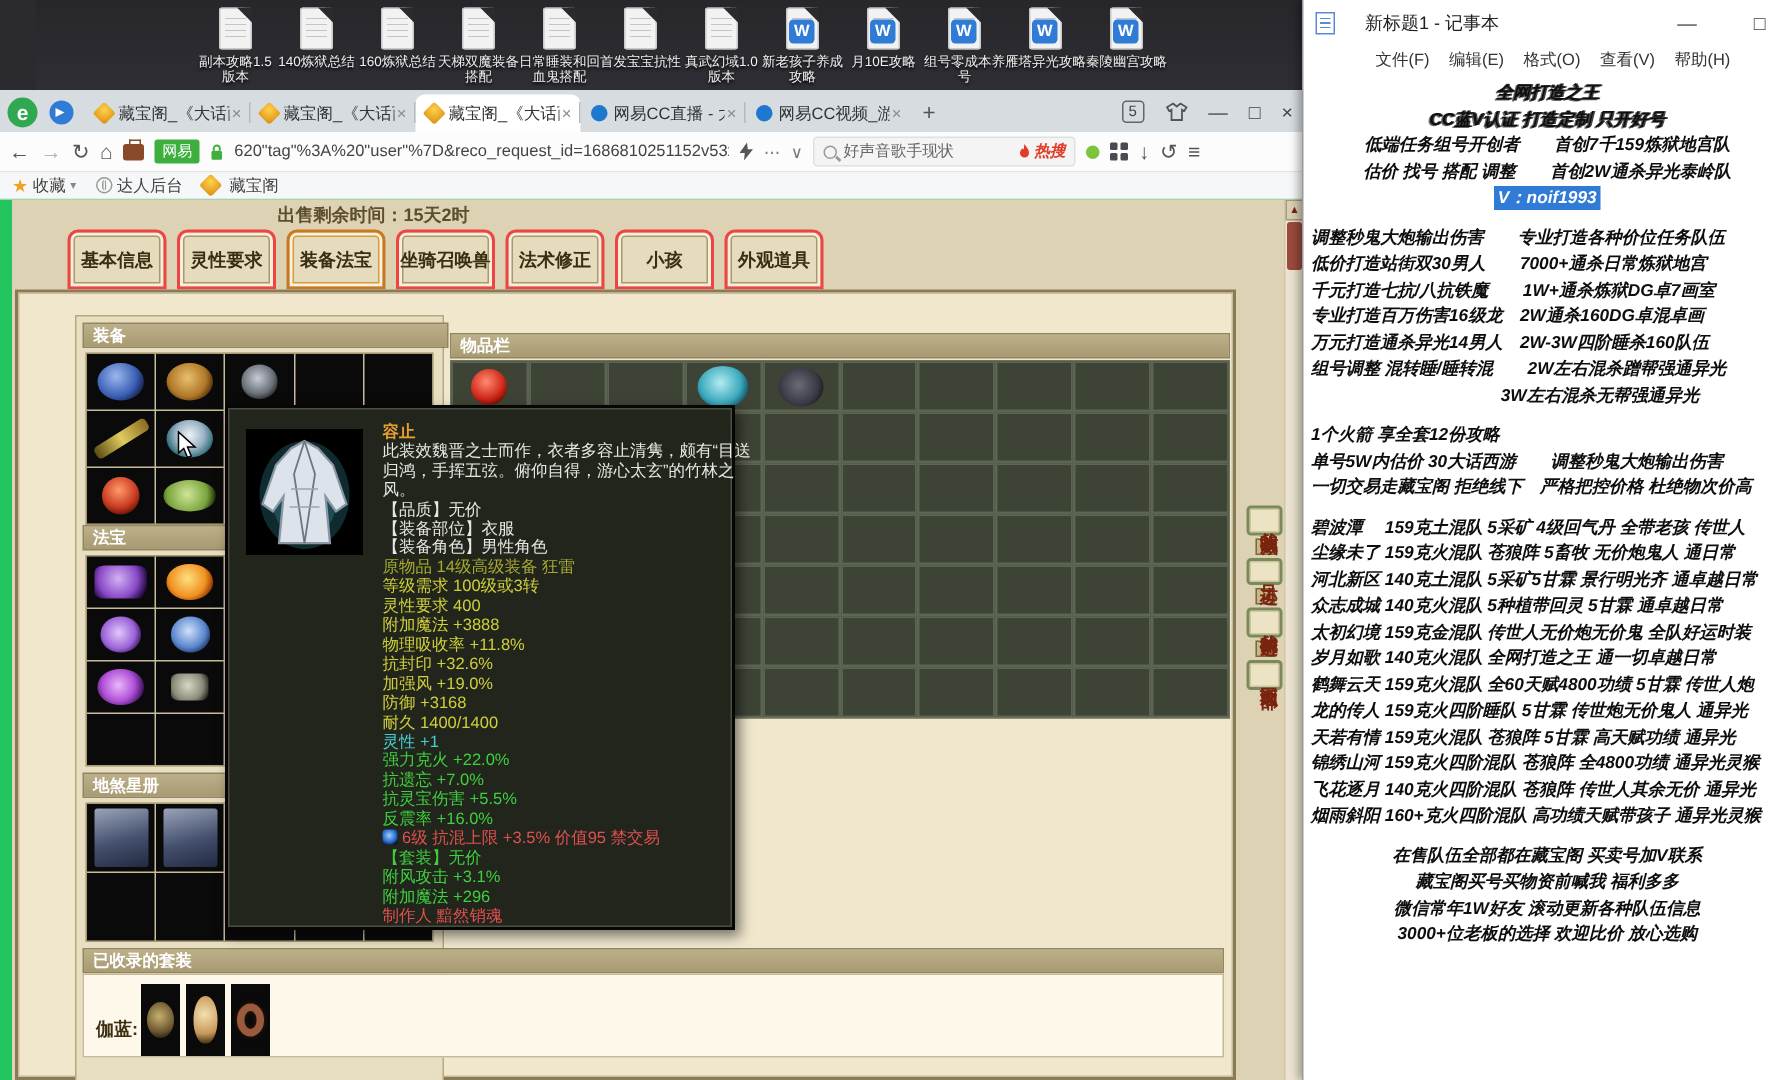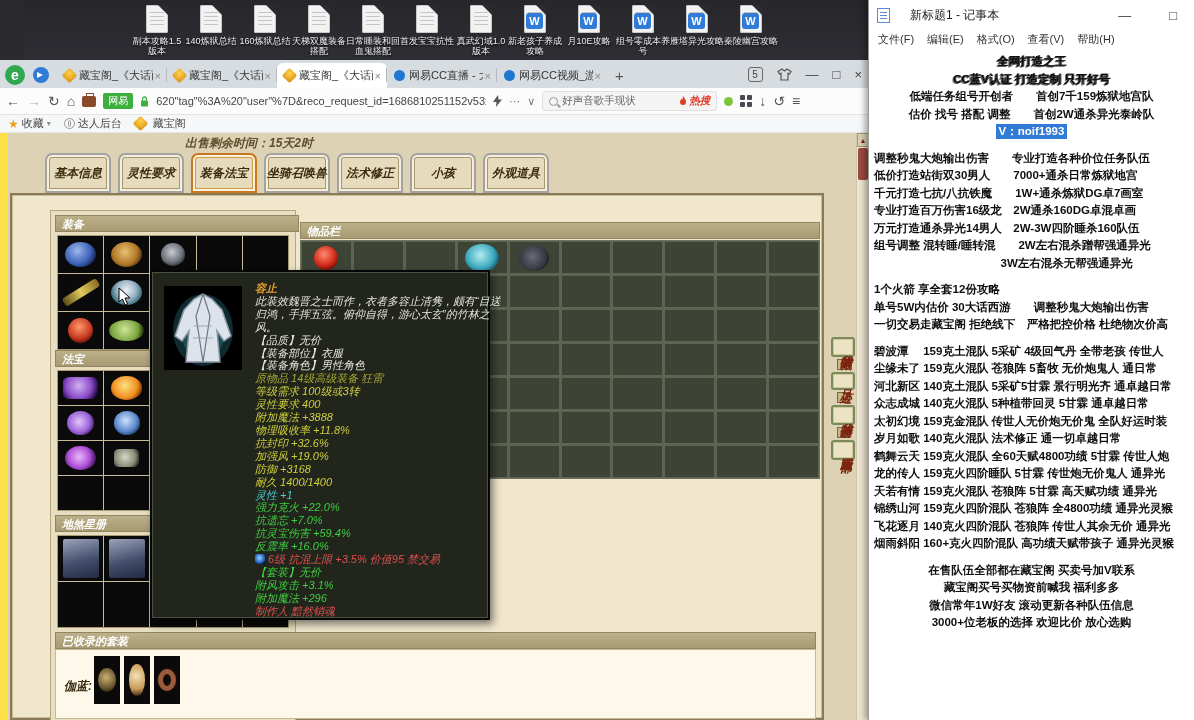--- a/index.html
+++ b/index.html
@@ -67,25 +67,25 @@
 
   .bookmarkbar { height:18px; background:#f6f7f8; border-bottom:1px solid #e6e6e6; display:flex; align-items:center;
     padding:0 8px; gap:5px; font-size:11px; color:#444; }
   .star { color:#f0a020; font-size:12px; }
   .carét { color:#888; font-size:8px; }
   .globe { width:11px; height:11px; border:1px solid #999; border-radius:50%; position:relative; }
   .globe::after { content:""; position:absolute; inset:1px; border-left:1px solid #999; border-right:1px solid #999; border-radius:50%; left:3px; right:3px; }
   .bm { display:flex; align-items:center; gap:3px; margin-right:8px; }
 
   
-  .content { position:relative; width:868px; height:587px; background:#fde047; overflow:hidden;font-style:italic; }
+  .content { position:relative; width:868px; height:587px; background:#22c55e; overflow:hidden; }
   .gamebg { position:absolute; left:8px; top:0; width:848px; height:587px; background:#ddd3b4; }
   .sale-time { position:absolute; left:185px; top:2px; font-size:12px; color:#5d4e2e; font-weight:bold; }
   .ptabs { position:absolute; left:45px; top:20px; display:flex; gap:7px; }
-  .ptab { width:66px; height:40px; background:#e6dcbd; border:2px solid #a3a3a3; border-radius:7px 7px 0 0;
+  .ptab { width:66px; height:40px; background:#e6dcbd; border:2px solid #ef4444; border-radius:7px 7px 0 0;
     box-shadow:inset 0 0 0 2px #f5efdc, inset 0 0 0 3px #a89870; display:flex; align-items:center; justify-content:center;
     font-size:12px; font-weight:bold; color:#3c2c10; }
   .ptab.active { border-color:#c8781e; box-shadow:inset 0 0 0 2px #f8f2df, inset 0 0 0 3px #d89a40; }
   .mainpanel { position:absolute; left:10px; top:60px; width:814px; height:527px; background:#f0e7cd;
     border:2px solid #8a7a55; box-shadow:inset 0 0 0 1px #c8bd9a; }
   .subpanel { position:absolute; left:50px; top:77px; width:246px; height:548px; background:#e8dfc2;
     border:1px solid #b5a880; }
   .shead { position:absolute; height:17px; background:linear-gradient(180deg,#bcb08a,#a89a72); color:#fff;
     font-size:11px; font-weight:bold; line-height:17px; padding-left:6px; border:1px solid #93855e; }
   .igrid { position:absolute; display:grid; gap:1px; background:#c8bd9a; border:1px solid #a89a72; }
@@ -126,21 +126,21 @@
   .tt-white { color:#e6e6e2; }
   .tt-olive { color:#a8a832; }
   .tt-yellow{ color:#cfcf3a; }
   .tt-cyan  { color:#45d0d0; }
   .tt-green { color:#3fcf3f; }
   .tt-red   { color:#e05050; }
   .tt-gem::before { content:""; display:inline-block; width:10px; height:10px; margin-right:3px; vertical-align:-1px;
     background:radial-gradient(circle at 45% 40%,#9ad2ff,#1f60c0 60%,#000 90%); border-radius:2px; }
 
   
-  .sets-box { position:absolute; left:55px; top:516px; width:761px; height:70px; background:#fdf8ea; border:1px solid #c6ba96; }
+  .sets-box { position:absolute; left:55px; top:516px; width:761px; height:56px; background:#fdf8ea; border:1px solid #c6ba96; }
   .set-label { position:absolute; left:8px; top:28px; font-size:12px; font-weight:bold; color:#3c2c10; }
   .set-items { position:absolute; left:38px; top:6px; display:flex; gap:4px; }
   .set-cell { width:26px; height:48px; background:#0a0a0a; display:flex; align-items:center; justify-content:center; }
 
   
   .sidebar { position:absolute; left:830px; top:204px; width:26px; display:flex; flex-direction:column; align-items:center; }
   .side-btn { width:24px; background:#ece3c4; border:2px solid #7a8a5a; box-shadow:inset 0 0 0 1px #cfc6a0;
     border-radius:3px; color:#7a2410; font-size:12px; font-weight:bold; padding:6px 0; text-align:center;
     line-height:15px; letter-spacing:1px; word-break:break-all; writing-mode:vertical-rl; text-orientation:upright; margin:0 auto; }
   .side-sq { width:13px; height:11px; background:#c8b888; border:1px solid #7a6a40; margin:2px auto; }
@@ -154,24 +154,24 @@
 
   
   #notepad { position:absolute; left:868px; top:0; width:326px; height:720px; background:#fff;
     border-left:1px solid #9a9a9a; box-shadow:-3px 0 6px rgba(0,0,0,.35); }
   .np-title { height:30px; display:flex; align-items:center; padding:0 8px; gap:20px; }
   .np-ico { width:13px; height:15px; border:1px solid #5a8ad0; background:#fff; position:relative; }
   .np-ico::after { content:""; position:absolute; left:2px; right:2px; top:3px; height:8px;
     background:repeating-linear-gradient(180deg,#5a8ad0 0 1px,transparent 1px 3px); }
   .np-title-text { font-size:12px; color:#222; flex:1; }
   .np-btn { color:#444; font-size:13px; padding:0 9px; }
-  .np-menu { height:18px; display:flex; gap:13px; padding-left:9px; font-size:11px; color:#333; align-items:center; }
+  .np-menu { height:18px; display:flex; gap:13px; padding-left:9px; font-size:11px; color:#333; align-items:center;margin-left:39px; }
   .np-body { padding-top:6px; }
   .np-line { height:17.5px; font-size:11.5px; font-weight:bold; color:#0e0e0e; white-space:pre;
-    padding-left:5px; overflow:hidden; }
+    padding-left:5px; overflow:hidden;font-style:italic; }
   .np-line.center { text-align:center; padding-left:0; }
   .np-line.gap { height:9px; }
   .np-line.hl span { background:#2f7bd6; color:#fff; padding:2px 3px; }
   .np-line.smudge span { text-shadow:1px 0 0 #444, -1px 1px 0 #666; }
 </style>
 </head>
 <body>
 
 <div id="screen">
 
@@ -605,21 +605,21 @@
             <div class="tt-line tt-yellow"><span>防御 +3168</span></div>
 
             <div class="tt-line tt-yellow"><span>耐久 1400/1400</span></div>
 
             <div class="tt-line tt-cyan"><span>灵性 +1</span></div>
 
             <div class="tt-line tt-green"><span>强力克火 +22.0%</span></div>
 
             <div class="tt-line tt-green"><span>抗遗忘 +7.0%</span></div>
 
-            <div class="tt-line tt-green"><span>抗灵宝伤害 +59.4%</span></div>
+            <div class="tt-line tt-green"><span>抗灵宝伤害 +5.5%</span></div>
 
             <div class="tt-line tt-green"><span>反震率 +16.0%</span></div>
 
             <div class="tt-line tt-red tt-gem"><span>6级 抗混上限 +3.5% 价值95 禁交易</span></div>
 
             <div class="tt-line"><span></span></div>
 
             <div class="tt-line tt-green"><span>【套装】无价</span></div>
 
             <div class="tt-line tt-green"><span>附风攻击 +3.1%</span></div>
@@ -746,21 +746,21 @@
 
         <div class="np-line"><span>尘缘未了 159克火混队 苍狼阵 5畜牧 无价炮鬼人 通日常</span></div>
 
         <div class="np-line"><span>河北新区 140克土混队 5采矿5甘霖 景行明光齐 通卓越日常</span></div>
 
         <div class="np-line"><span>众志成城 140克火混队 5种植带回灵 5甘霖 通卓越日常</span></div>
 
 
         <div class="np-line"><span>太初幻境 159克金混队 传世人无价炮无价鬼 全队好运时装</span></div>
 
-        <div class="np-line"><span>岁月如歌 140克火混队 法术修正 通一切卓越日常</span></div>
+        <div class="np-line"><span>岁月如歌 140克火混队 全网打造之王 通一切卓越日常</span></div>
 
         <div class="np-line"><span>鹤舞云天 159克火混队 全60天赋4800功绩 5甘霖 传世人炮</span></div>
 
         <div class="np-line"><span>龙的传人 159克火四阶睡队 5甘霖 传世炮无价鬼人 通异光</span></div>
 
         <div class="np-line"><span>天若有情 159克火混队 苍狼阵 5甘霖 高天赋功绩 通异光</span></div>
 
         <div class="np-line"><span>锦绣山河 159克火四阶混队 苍狼阵 全4800功绩 通异光灵猴</span></div>
 
         <div class="np-line"><span>飞花逐月 140克火四阶混队 苍狼阵 传世人其余无价 通异光</span></div>

